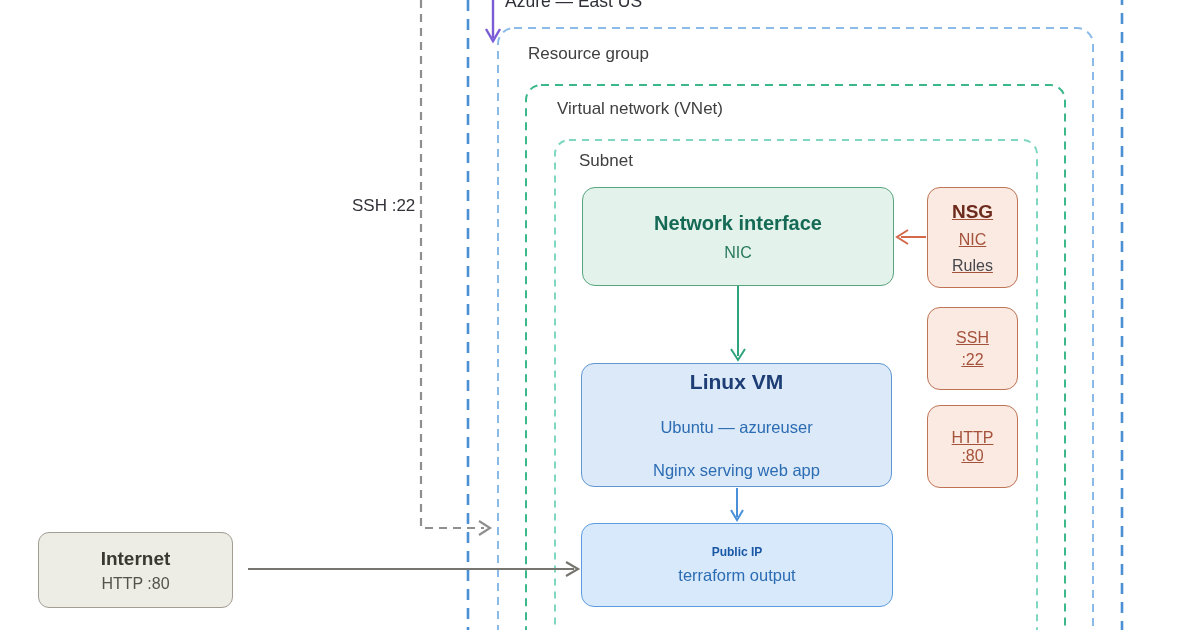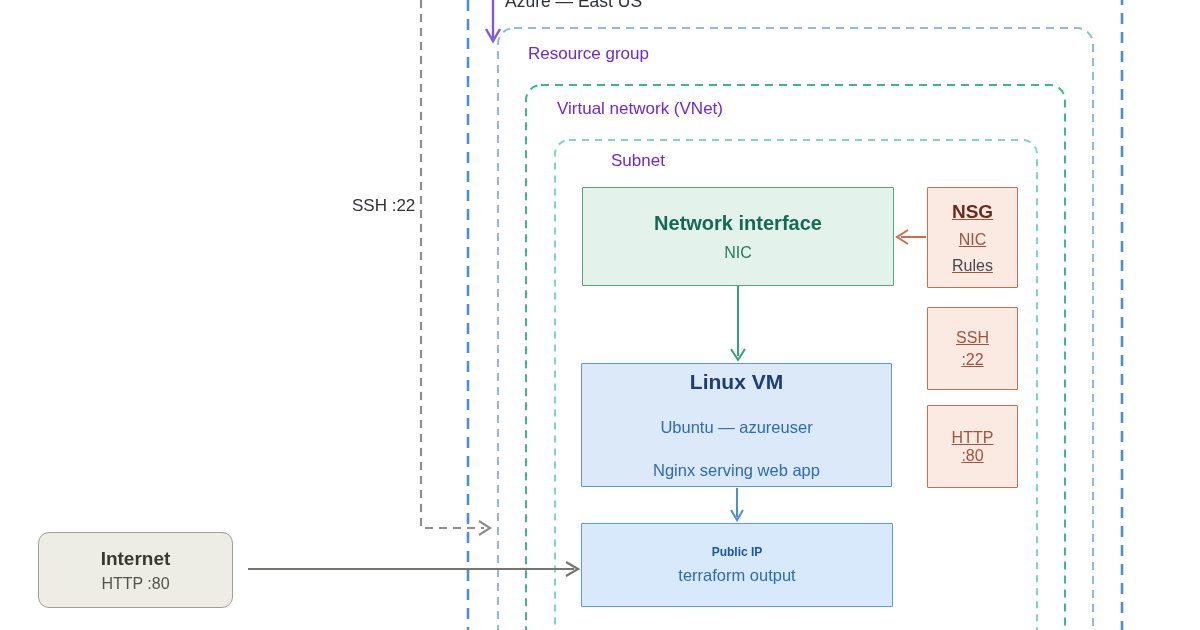--- a/index.html
+++ b/index.html
@@ -11,32 +11,32 @@
     overflow: hidden;
     background: #ffffff;
     font-family: "Liberation Sans", "DejaVu Sans", sans-serif;
   }
   #wires { position: absolute; left: 0; top: 0; z-index: 1; }
   .layer { position: absolute; left: 0; top: 0; width: 100%; height: 100%; z-index: 2; }
 
   .region-label {
     position: absolute;
     font-size: 17px;
-    color: #6d28d9;
+    color: #404040;
     white-space: nowrap;
   }
 
   .node {
     position: absolute;
     display: flex;
     flex-direction: column;
     align-items: center;
     justify-content: center;
     text-align: center;
-    border-radius: 1px;
+    border-radius: 13px;
     white-space: nowrap;
   }
   .node .title { font-weight: bold; }
   .node .sub { font-weight: normal; }
 
   .nic-box { left: 582px; top: 187px; width: 312px; height: 99px;
     background: #e3f2ea; border: 1.5px solid #55a67e; gap: 9px; }
   .nic-box .title { font-size: 20px; color: #156a56; }
   .nic-box .sub { font-size: 16px; color: #27795f; }
 
@@ -70,21 +70,21 @@
     left: 350px; top: 196px;
     font-size: 17px;
     color: #32323a;
     background: #ffffff;
     padding: 0 2px;
     white-space: nowrap;
   }
   .azure-label { left: 505px; top: -9px; font-size: 17.5px; color: #2e2f37; }
   .rg-label { left: 528px; top: 44px; }
   .vnet-label { left: 557px; top: 99px; }
-  .subnet-label { left: 579px; top: 151px; margin-left: 32px; }
+  .subnet-label { left: 579px; top: 151px; }
 </style>
 </head>
 <body>
 
 <div id="canvas">
 
   <svg id="wires" width="1200" height="630" viewBox="0 0 1200 630">
 
     <rect x="468" y="-40" width="654" height="720" rx="16" fill="none" stroke="#4a90d2" stroke-width="2.6" stroke-dasharray="11 8"></rect>
     <rect x="498" y="28" width="595" height="650" rx="16" fill="none" stroke="#8abbe8" stroke-width="2" stroke-dasharray="8 6"></rect>

